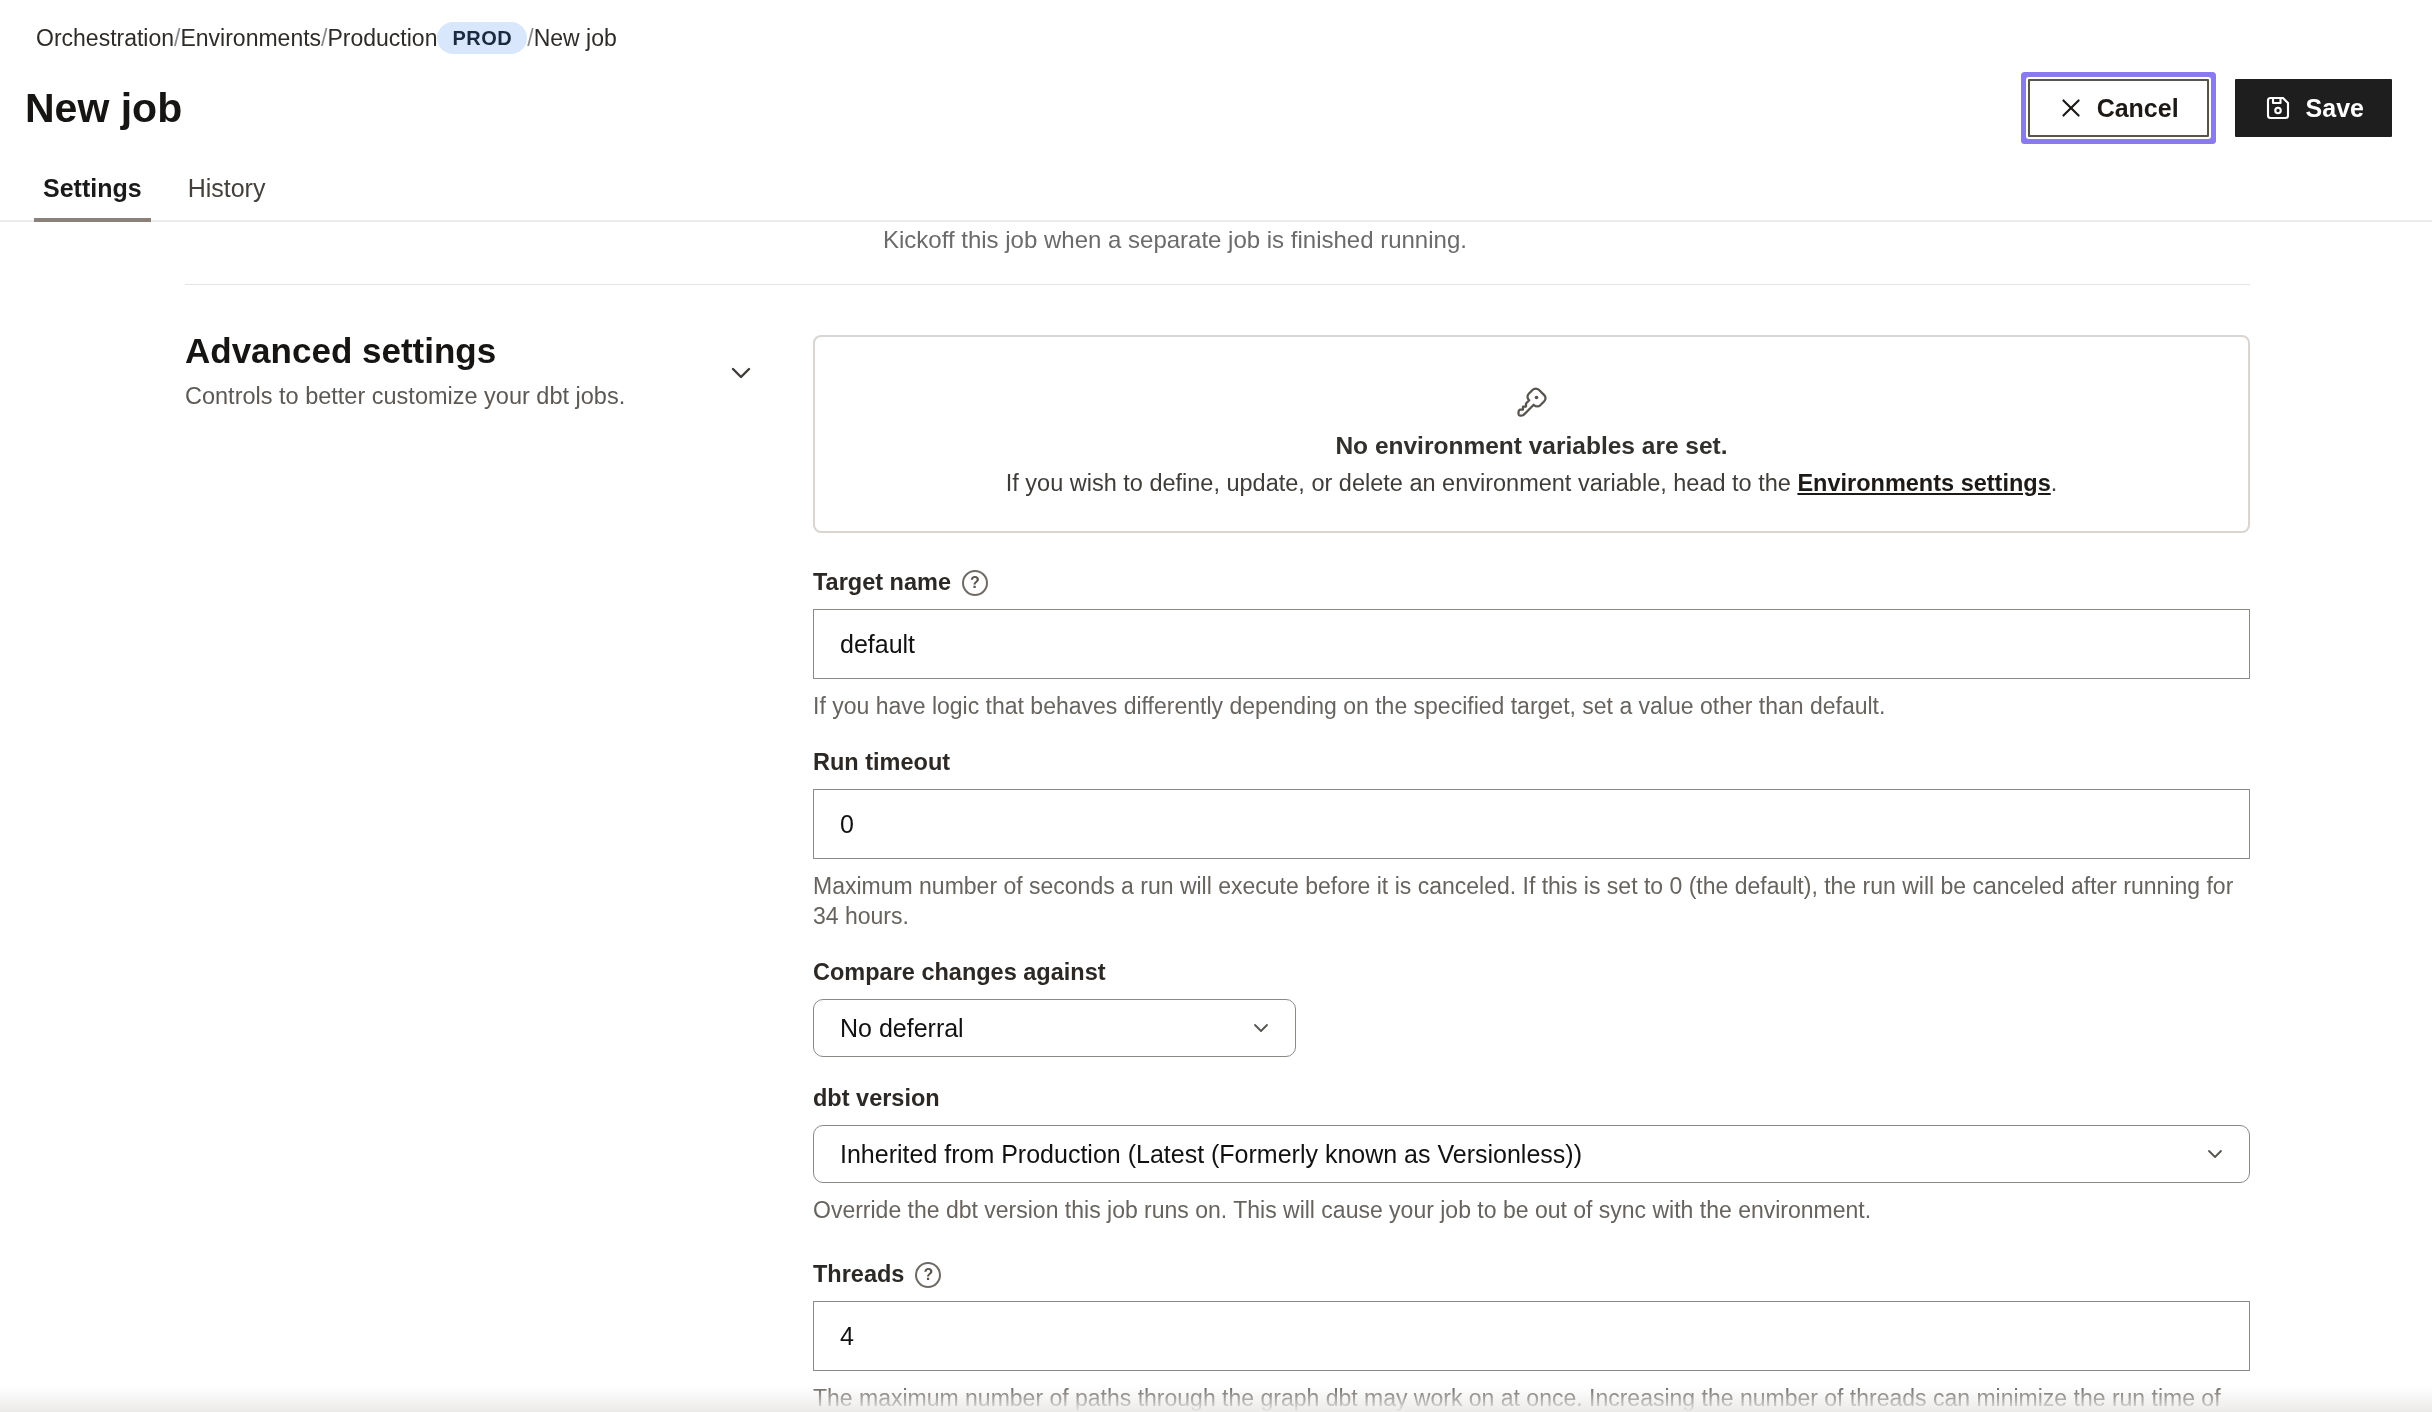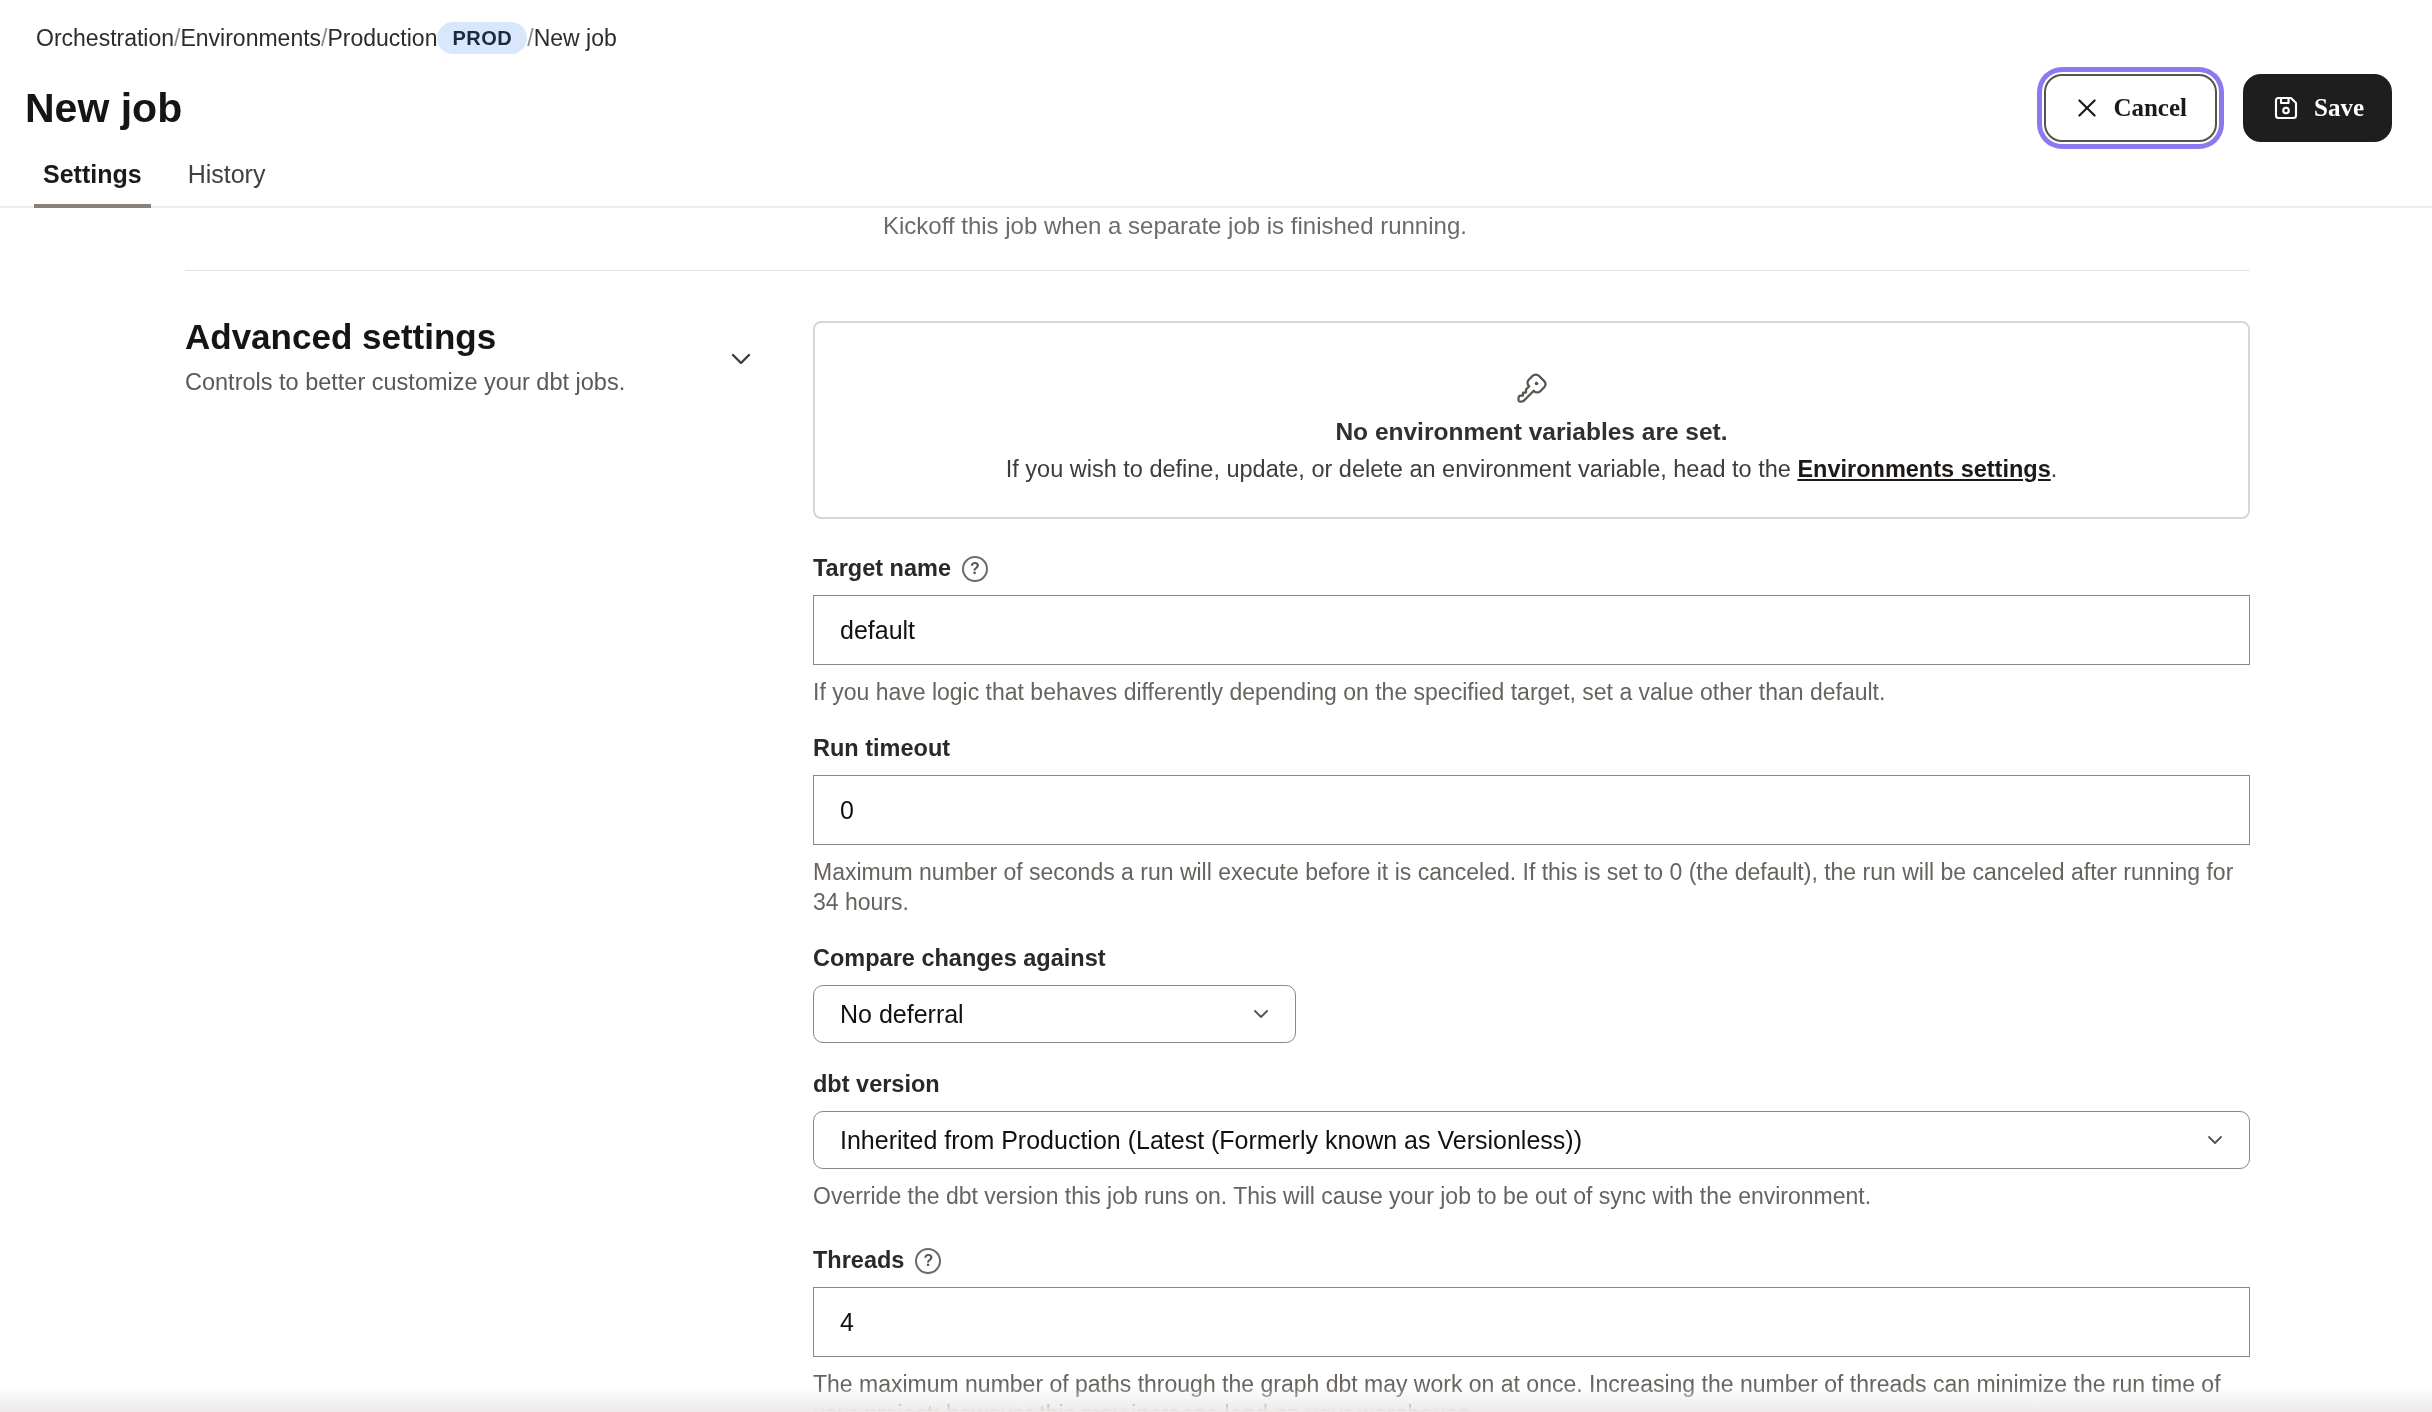--- a/index.html
+++ b/index.html
@@ -33,23 +33,23 @@
     font-size:20px;font-weight:700;letter-spacing:.5px;
     padding:6px 15px;border-radius:999px;line-height:1;
   }
   .title-row{
     display:flex;justify-content:space-between;align-items:center;
     padding:24px 30px 0 25px;height:84px;
   }
   .page-title{font-size:41px;font-weight:700;margin:0;color:#171513;}
   .actions{display:flex;align-items:center;gap:22px;padding-right:10px;}
   .btn{
-    display:flex;align-items:center;gap:13px;height:68px;
-    border-radius:18px;font-size:25px;font-weight:700;cursor:pointer;
-    font-family:Liberation Serif, serif;
+    display:flex;align-items:center;gap:13px;height:58px;
+    border-radius:1px;font-size:25px;font-weight:700;cursor:pointer;
+    font-family:Liberation Sans, sans-serif;
   }
   .btn-cancel{
     background:#fff;border:2px solid #57534e;color:var(--text-primary);
     padding:0 28px;
     box-shadow:0 0 0 2px #ffffff,0 0 0 7px var(--accent-focus-ring);
     margin-right:4px;
   }
   .btn-save{
     background:var(--save-button-bg);border:2px solid var(--save-button-bg);
     color:#ffffff;padding:0 26px;
@@ -59,20 +59,21 @@
     margin-top:22px;padding-left:34px;
     border-bottom:2px solid #ececea;
   }
   .tab{
     font-size:25px;padding:0 9px 15px 9px;color:#44403c;cursor:pointer;
     border-bottom:4px solid transparent;margin-bottom:-2px;
   }
   .tab.active{
     font-weight:700;color:#1a1a1a;
     border-bottom-color:var(--active-tab-underline);
+    margin-top:14px;
   }
   
   main{padding:0 182px 0 185px;position:relative;}
   .kickoff{
     margin:4px 0 0 698px;font-size:24px;color:#6b6b6b;
   }
   .divider{height:1px;background:var(--divider);border:0;margin:30px 0 0 0;}
   .adv-section{position:relative;display:flex;padding-top:46px;}
   .left-col{width:628px;flex:none;}
   .adv-title{font-size:35px;font-weight:700;margin:0;color:#171513;}

